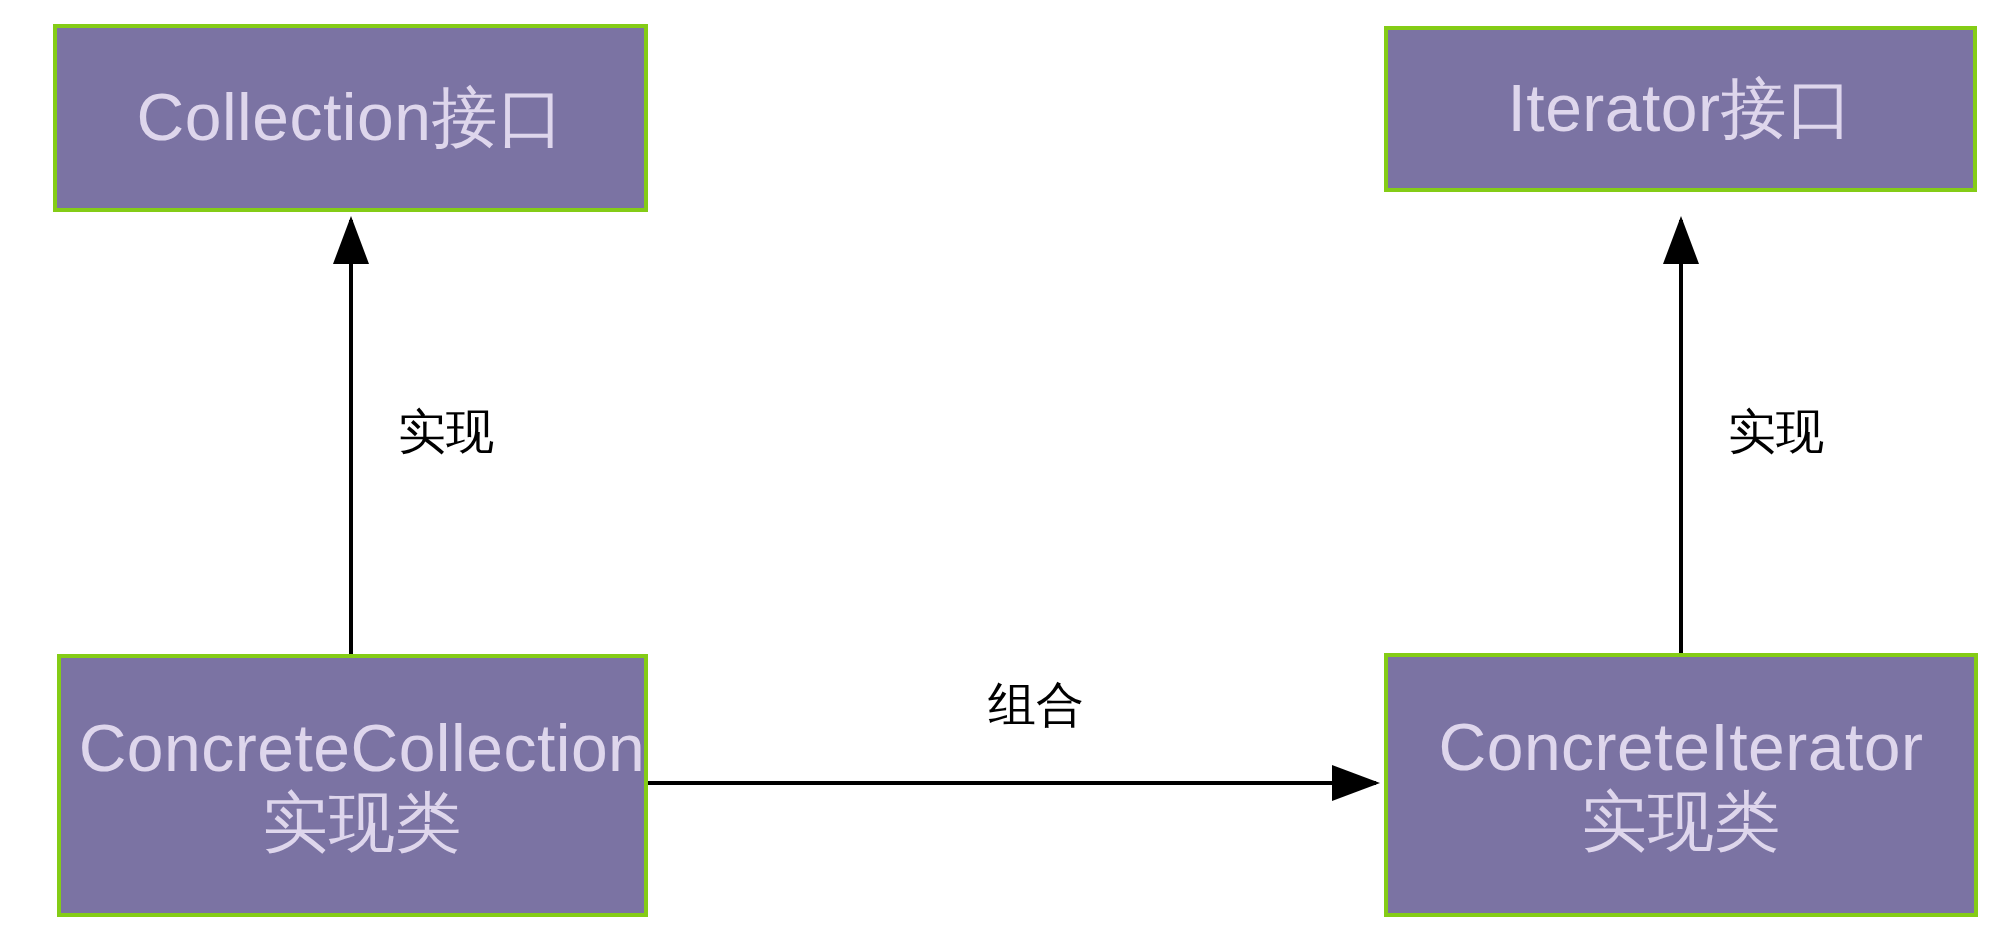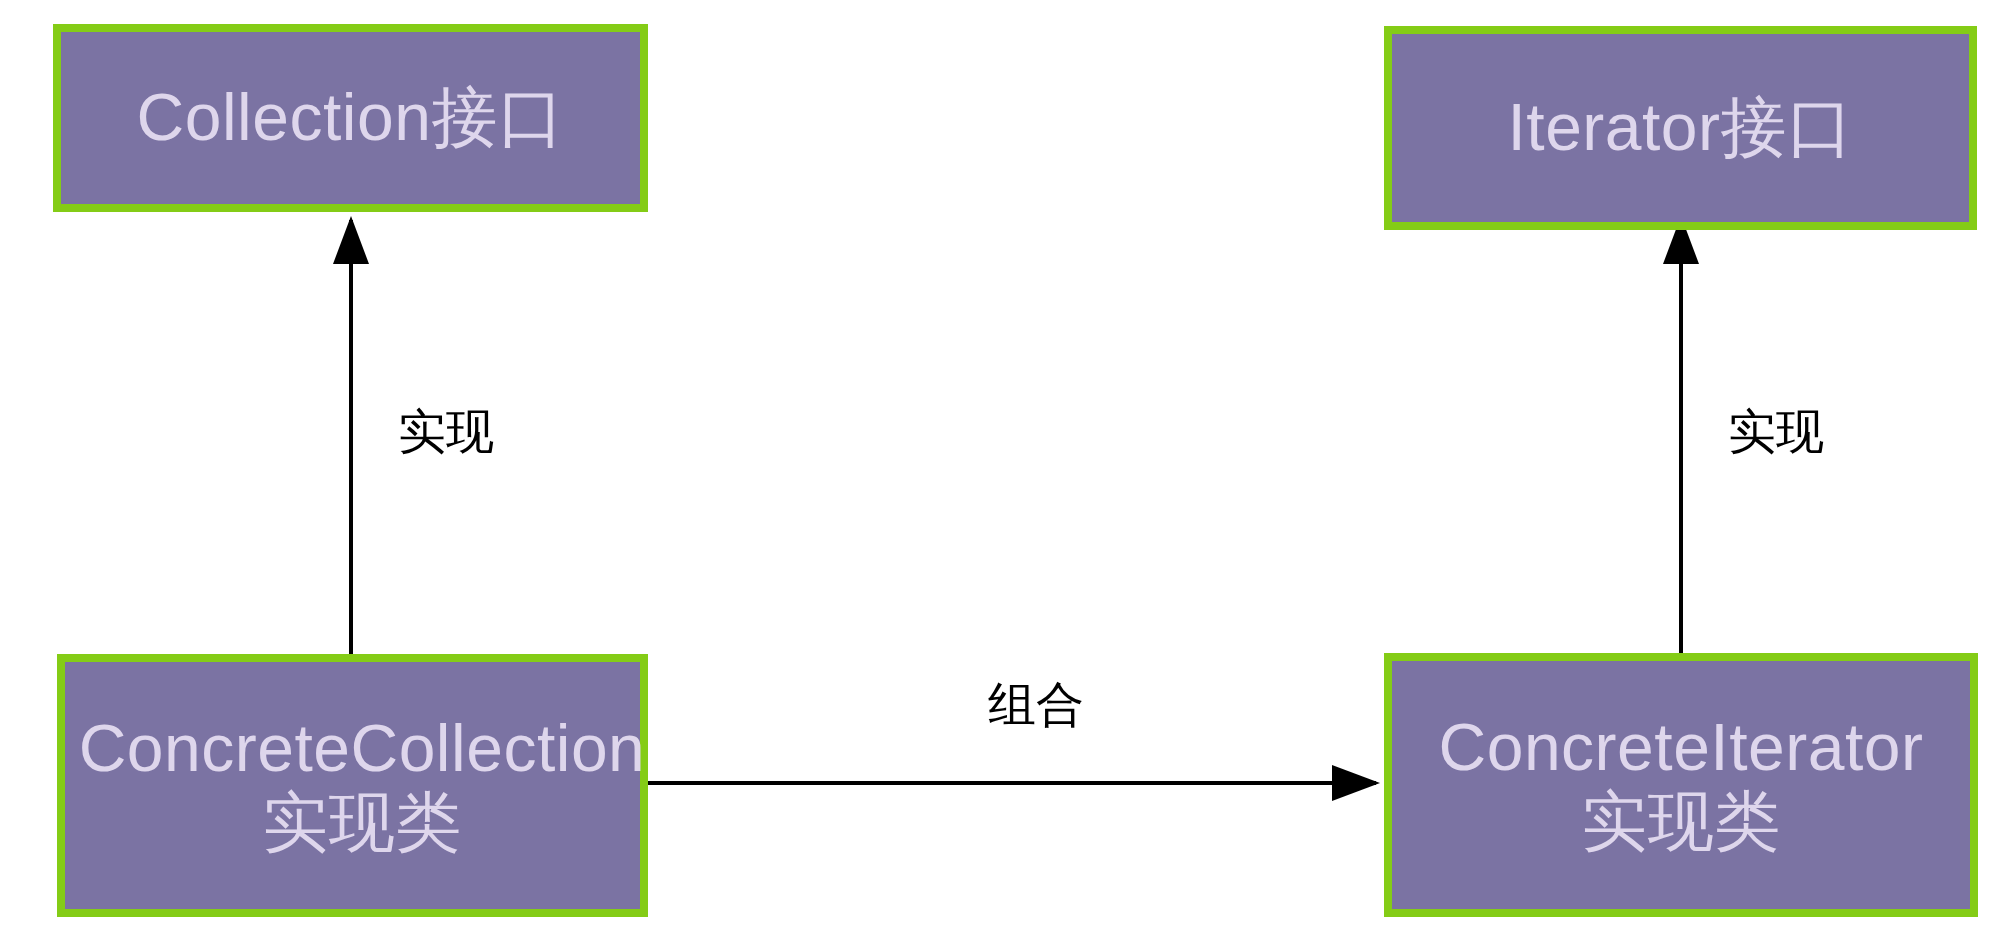--- a/index.html
+++ b/index.html
@@ -20,33 +20,33 @@
     left: 0;
     top: 0;
     width: 2010px;
     height: 944px;
     pointer-events: none;
   }
   .node {
     position: absolute;
     box-sizing: border-box;
     background: #7b73a3;
-    border: 8px solid #84cc16;
+    border: 4px solid #84cc16;
     color: #ded6ec;
     font-size: 66px;
     line-height: 1.12;
     display: flex;
     flex-direction: column;
     align-items: center;
     justify-content: center;
     text-align: center;
     letter-spacing: 0.5px;
   }
   #node-collection-interface   { left: 53px;   top: 24px;  width: 595px; height: 188px; }
-  #node-iterator-interface     { left: 1384px; top: 26px;  width: 593px; height: 204px; }
+  #node-iterator-interface     { left: 1384px; top: 26px;  width: 593px; height: 166px; }
   #node-concrete-collection    { left: 57px;   top: 654px; width: 591px; height: 263px; padding-left: 19px; }
   #node-concrete-iterator      { left: 1384px; top: 653px; width: 594px; height: 264px; }
   .edge-label {
     position: absolute;
     color: #000000;
     font-size: 48px;
     line-height: 1;
     white-space: nowrap;
   }
   #label-realize-left  { left: 398px;  top: 408px; }

